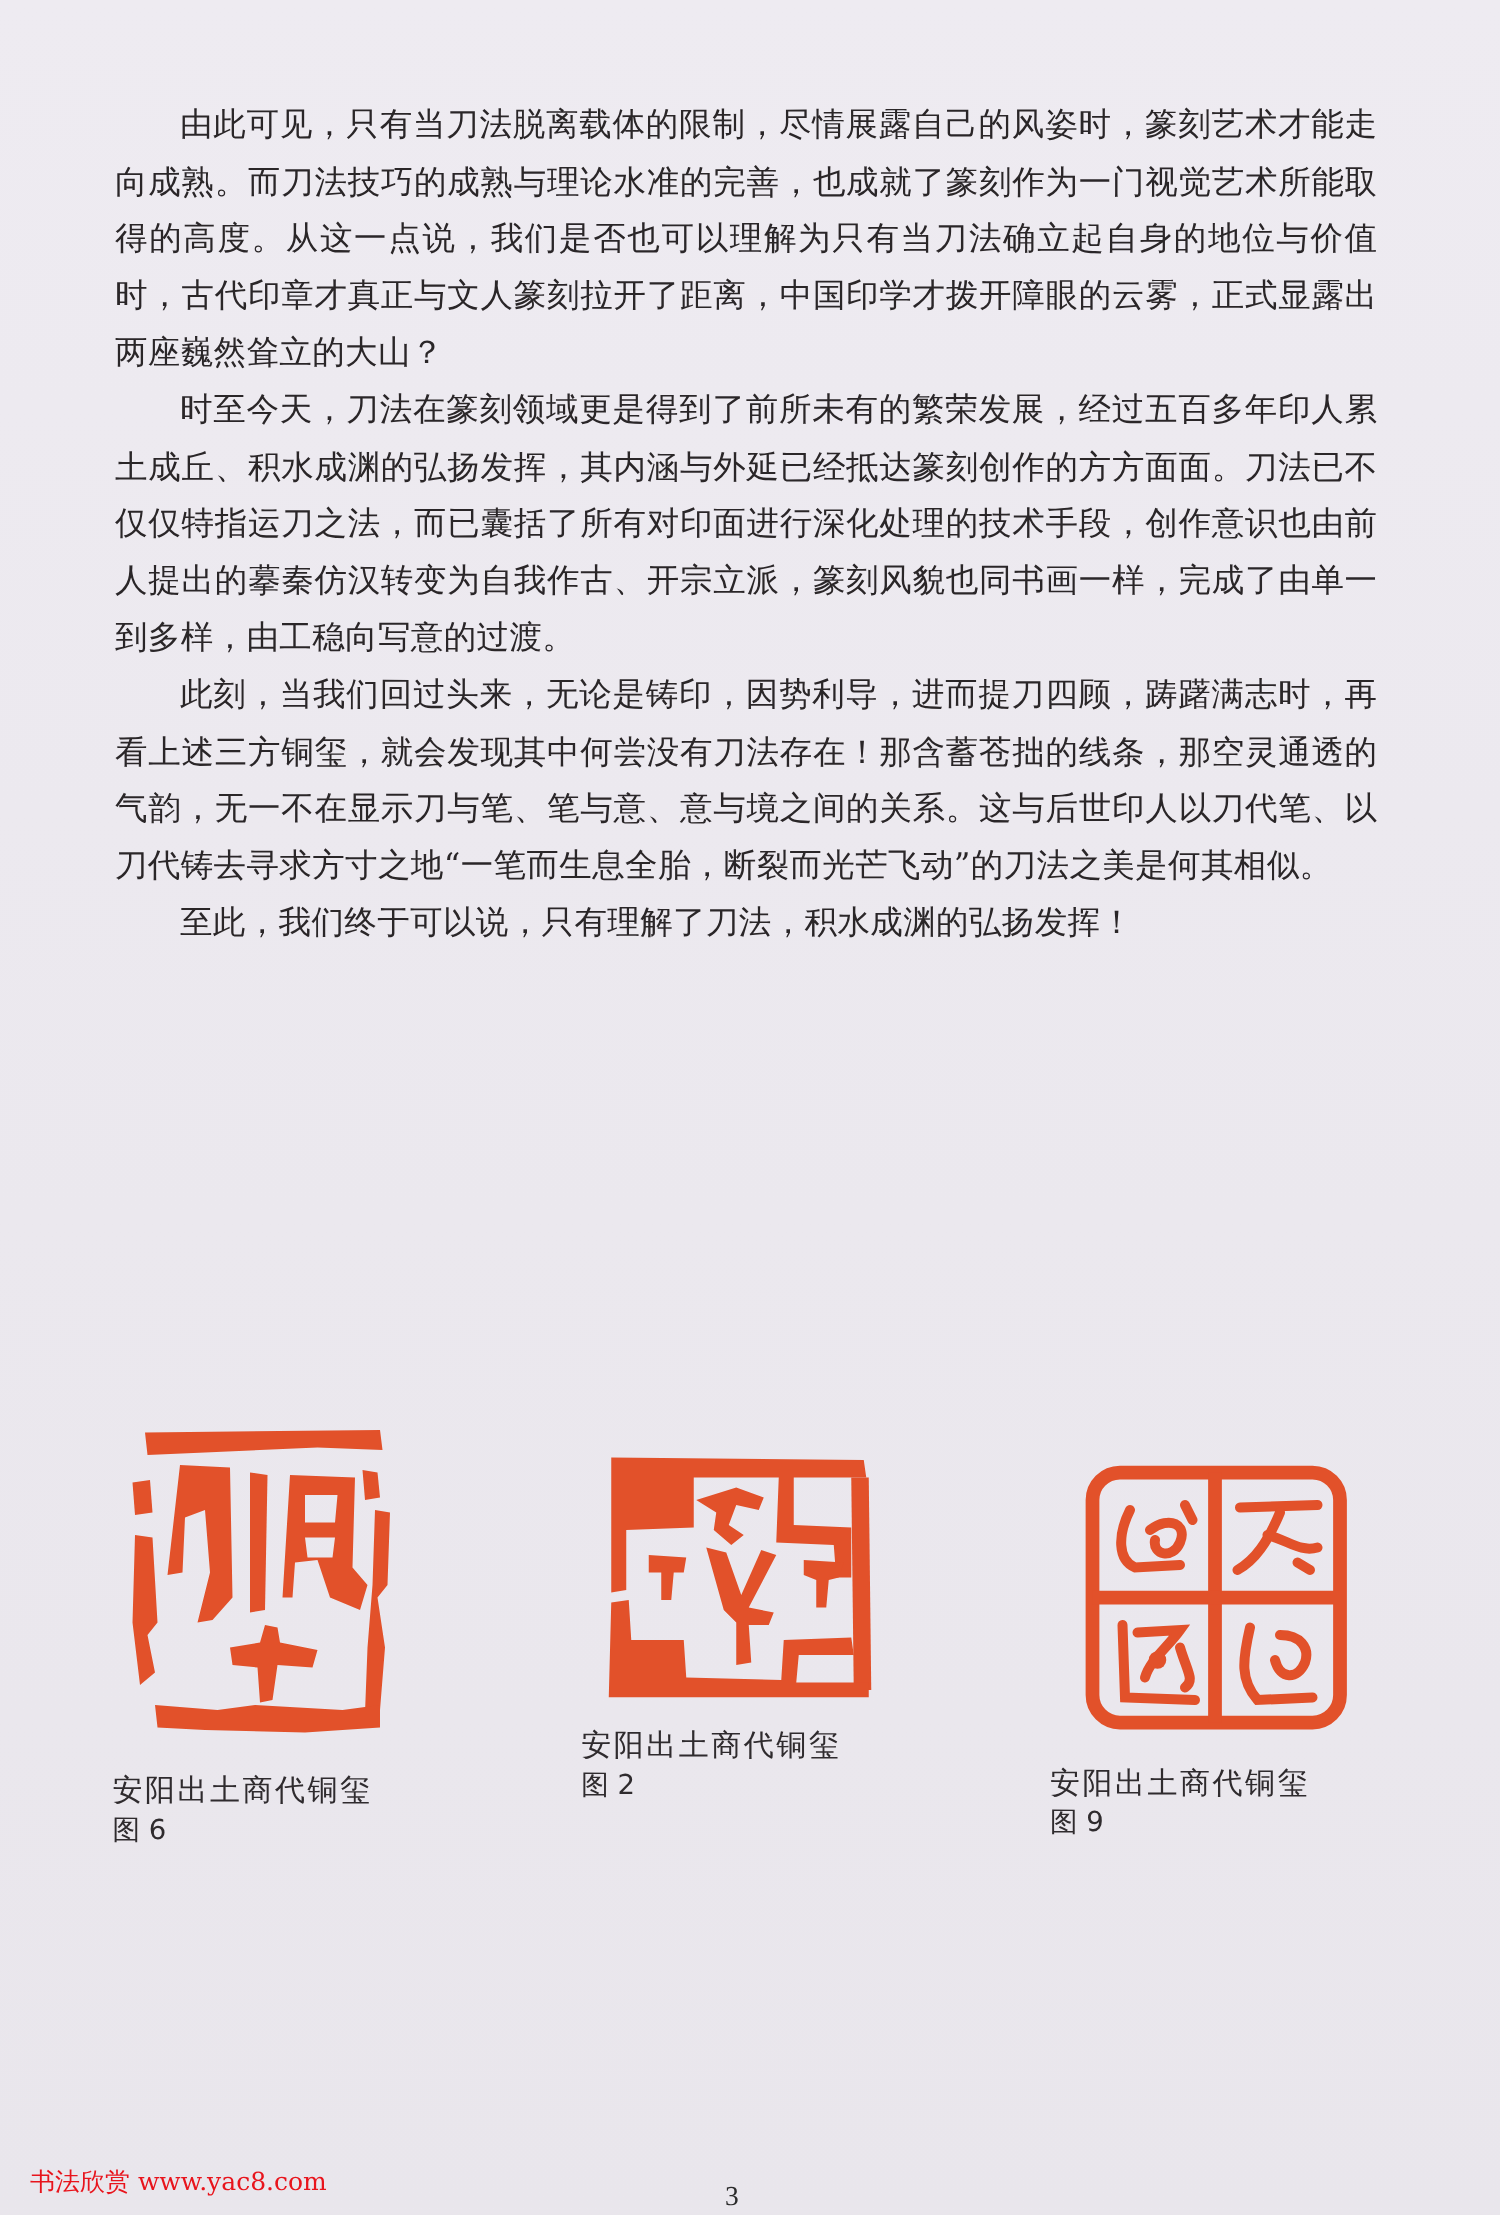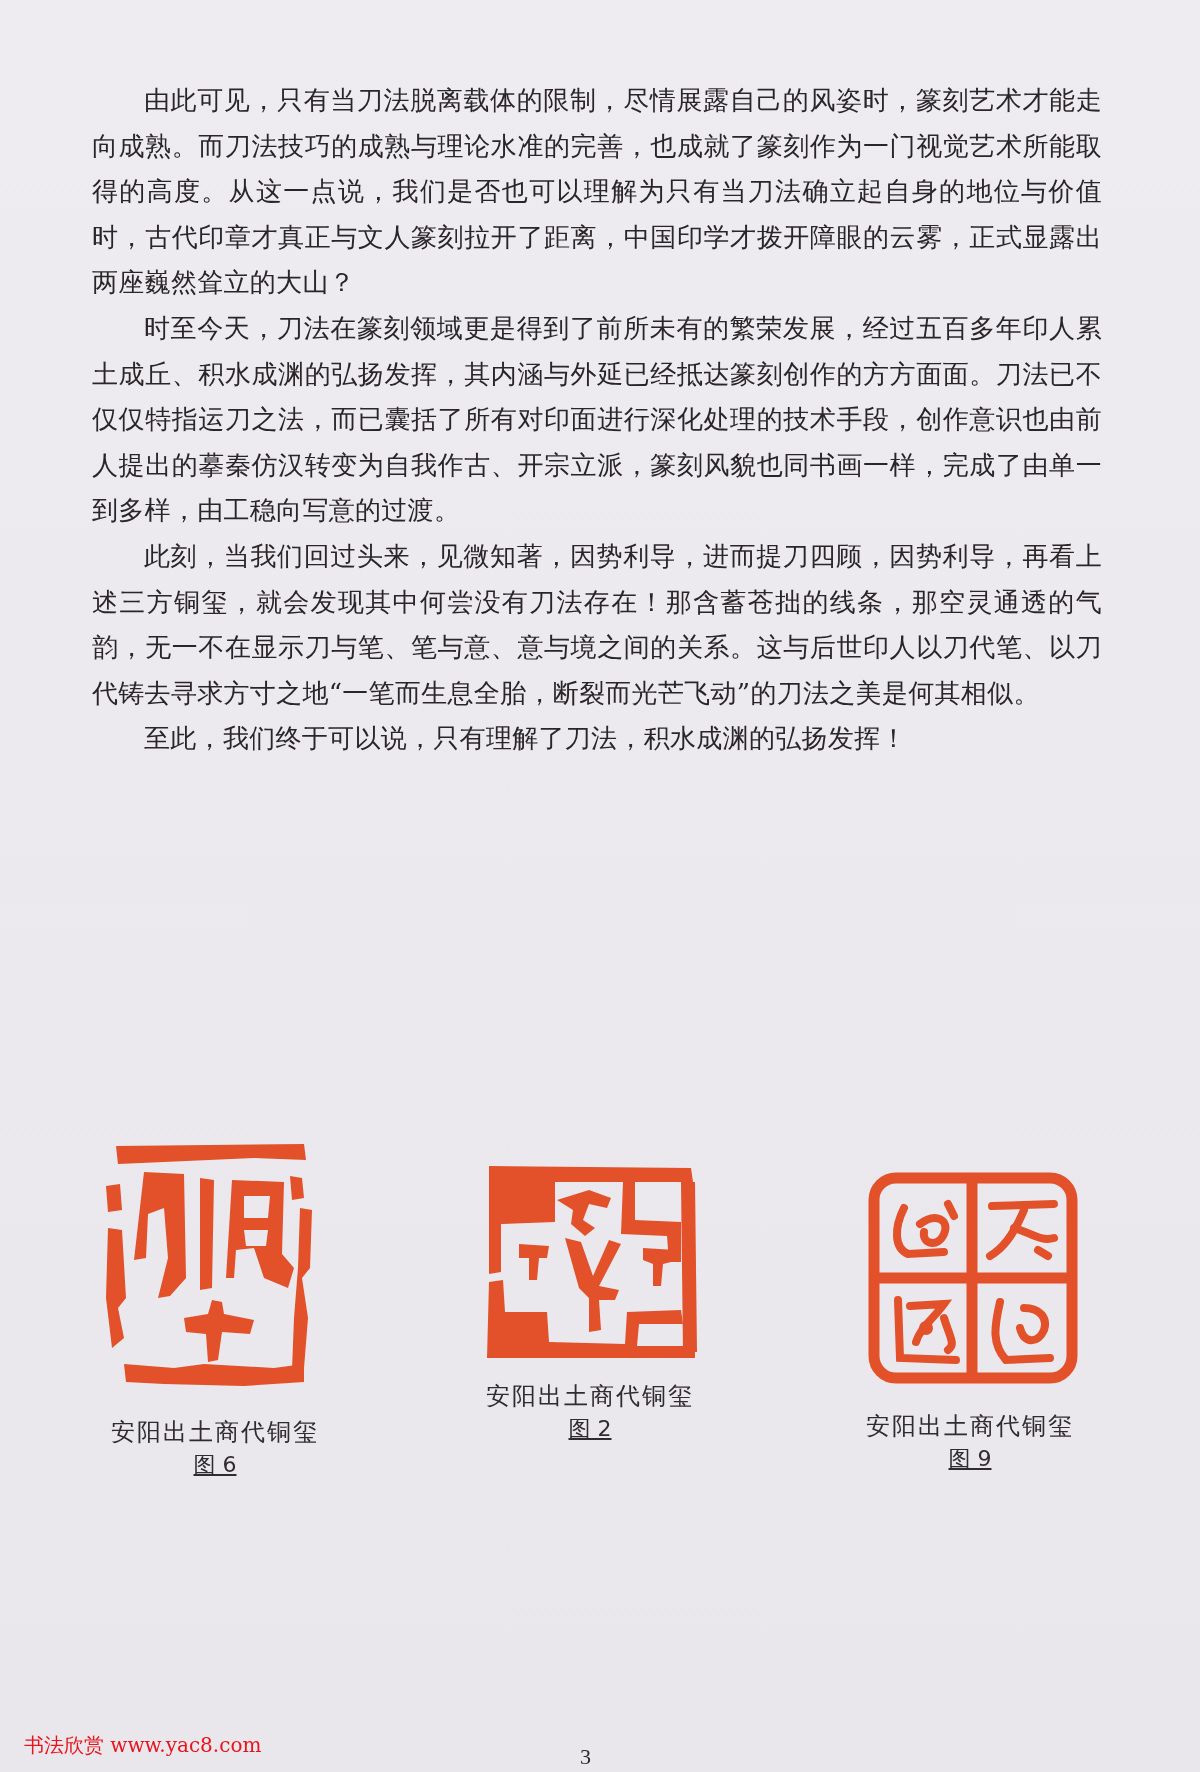--- a/index.html
+++ b/index.html
@@ -15,49 +15,49 @@
   }
   .body-text {
     position: absolute; left: 92px; top: 78px; width: 1010px;
     font-size: 26px; line-height: 45.6px; letter-spacing: 0.3px;
     text-align: justify;
   }
   .para { margin: 0; text-indent: 52px; }
   .figures {
     position: absolute; left: 0; top: 1130px; width: 1200px; height: 380px;
   }
-  .figure { position: absolute; text-align: center; }
+  .figure { position: absolute; }
   .seal svg { display: block; }
   .caption {
     font-family: "DejaVu Sans", "Liberation Sans", sans-serif;
     font-size: 24px; line-height: 36px; color: #2f2b2e; letter-spacing: 2px;
   }
   .fig-num {
     font-family: "DejaVu Sans", "Liberation Sans", sans-serif;
-    font-size: 22px; line-height: 30px; color: #2f2b2e; text-decoration: underline;
+    font-size: 22px; line-height: 30px; color: #2f2b2e;
   }
   .watermark {
     position: absolute; left: 2px; top: 1732px;
     font-family: "DejaVu Serif", "Liberation Serif", serif;
     font-size: 20px; color: #e8141c; letter-spacing: 0px; margin-left: 22px;
   }
   .page-number {
     position: absolute; left: 580px; top: 1744px;
     font-family: "Liberation Serif", serif; font-size: 22px; color: #2b2b2b;
   }
 </style>
 </head>
 <body>
 
 <div class="page-shade"></div>
 
 <div class="body-text">
   <p class="para">由此可见，只有当刀法脱离载体的限制，尽情展露自己的风姿时，篆刻艺术才能走向成熟。而刀法技巧的成熟与理论水准的完善，也成就了篆刻作为一门视觉艺术所能取得的高度。从这一点说，我们是否也可以理解为只有当刀法确立起自身的地位与价值时，古代印章才真正与文人篆刻拉开了距离，中国印学才拨开障眼的云雾，正式显露出两座巍然耸立的大山？</p>
   <p class="para">时至今天，刀法在篆刻领域更是得到了前所未有的繁荣发展，经过五百多年印人累土成丘、积水成渊的弘扬发挥，其内涵与外延已经抵达篆刻创作的方方面面。刀法已不仅仅特指运刀之法，而已囊括了所有对印面进行深化处理的技术手段，创作意识也由前人提出的摹秦仿汉转变为自我作古、开宗立派，篆刻风貌也同书画一样，完成了由单一到多样，由工稳向写意的过渡。</p>
-  <p class="para">此刻，当我们回过头来，见微知著，因势利导，进而提刀四顾，因势利导，再看上述三方铜玺，就会发现其中何尝没有刀法存在！那含蓄苍拙的线条，那空灵通透的气韵，无一不在显示刀与笔、笔与意、意与境之间的关系。这与后世印人以刀代笔、以刀代铸去寻求方寸之地“一笔而生息全胎，断裂而光芒飞动”的刀法之美是何其相似。</p>
+  <p class="para">此刻，当我们回过头来，无论是铸印，因势利导，进而提刀四顾，踌躇满志时，再看上述三方铜玺，就会发现其中何尝没有刀法存在！那含蓄苍拙的线条，那空灵通透的气韵，无一不在显示刀与笔、笔与意、意与境之间的关系。这与后世印人以刀代笔、以刀代铸去寻求方寸之地“一笔而生息全胎，断裂而光芒飞动”的刀法之美是何其相似。</p>
   <p class="para">至此，我们终于可以说，只有理解了刀法，积水成渊的弘扬发挥！</p>
 </div>
 
 <div class="figures">
 
   <div class="figure" style="left:90px; top:8px; width:250px;">
     <div class="seal" style="margin-left:14px;">
       <svg width="210" height="256" viewBox="0 0 210 256">
         <g fill="#e2512a">
           <path d="M12 8 L200 6 L202 22 L150 20 L60 24 L14 26 Z"></path>

